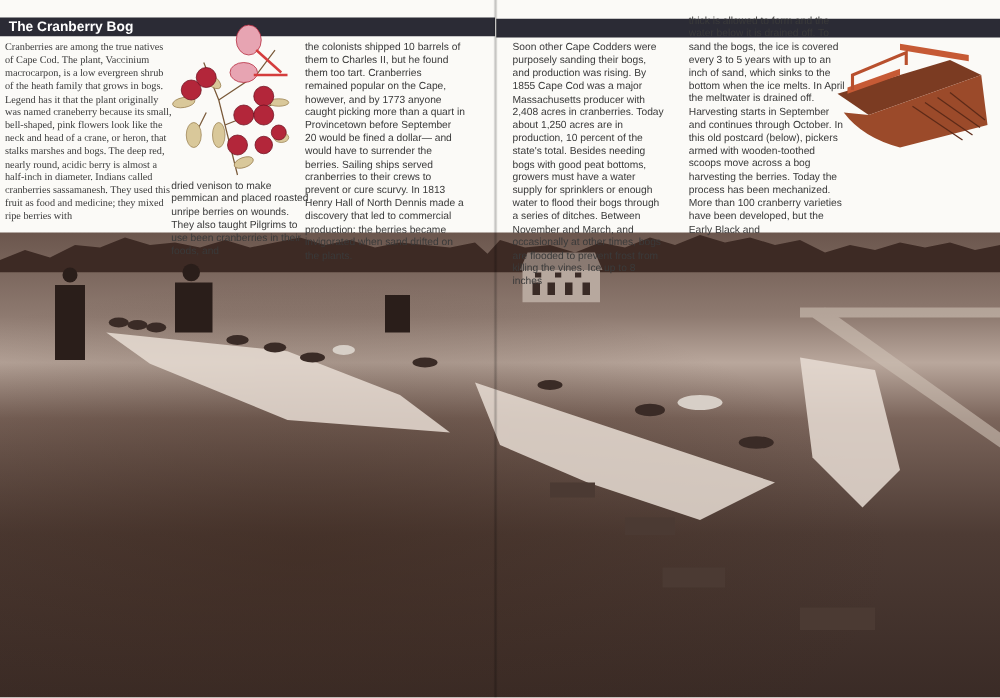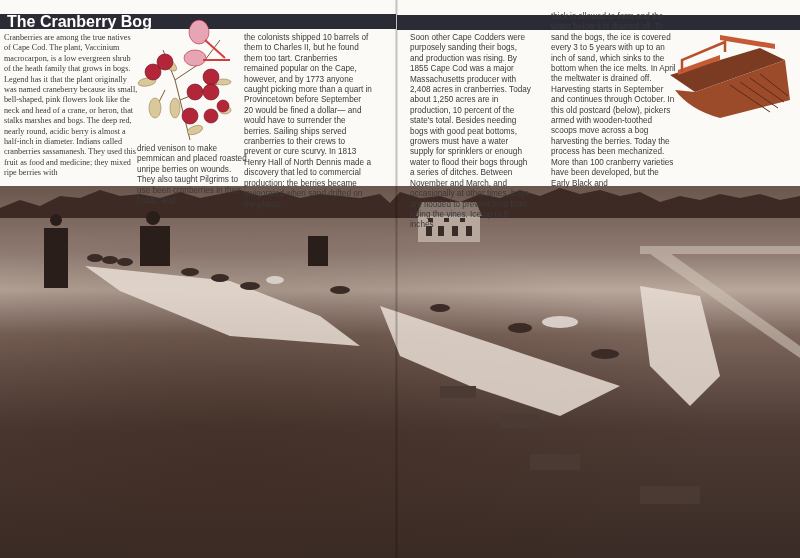--- a/index.html
+++ b/index.html
@@ -1,21 +1,21 @@
 <!DOCTYPE html>
 <html><head>
 <meta charset="utf-8">
 <style>
   html,body{margin:0;padding:0;}
   body{width:800px;height:558px;overflow:hidden;background:#fbfaf7;position:relative;font-family:"Liberation Sans",sans-serif;}
   .page{position:absolute;top:0;left:0;width:800px;height:558px;background:#fbfaf7;overflow:hidden;}
   .headbar{position:absolute;top:14px;height:15px;background:#2b2b35;}
   .headbar.left{left:0;width:396px;}
   .headbar.right{left:397px;width:403px;top:15px;}
-  .title{position:absolute;left:4px;top:15px;height:32px;line-height:14px;color:#fff;font-weight:bold;font-size:16px;padding-left:3px;z-index:3;}
+  .title{position:absolute;left:4px;top:15px;height:32px;line-height:14px;color:#fff;font-weight:bold;font-size:11px;padding-left:3px;z-index:3;}
   .fold{position:absolute;left:395px;top:0;width:3px;height:558px;background:linear-gradient(90deg,rgba(0,0,0,0.08),rgba(0,0,0,0.22),rgba(0,0,0,0.05));z-index:6;}
   .col{position:absolute;font-size:8.2px;line-height:10.4px;color:#3a3a3a;z-index:4;}
   .col p{margin:0;}
   .c1{left:4px;top:33px;width:134px;font-family:Liberation Serif, serif;}
   .c2{left:137px;top:144px;width:112px;}
   .c3{left:244px;top:33px;width:128px;}
   .c4{left:410px;top:33px;width:122px;}
   .c5{left:551px;top:12px;width:125px;}
   .c6{left:662px;top:123px;width:134px;}
   .photo{position:absolute;left:0;top:186px;width:800px;height:372px;z-index:2;

